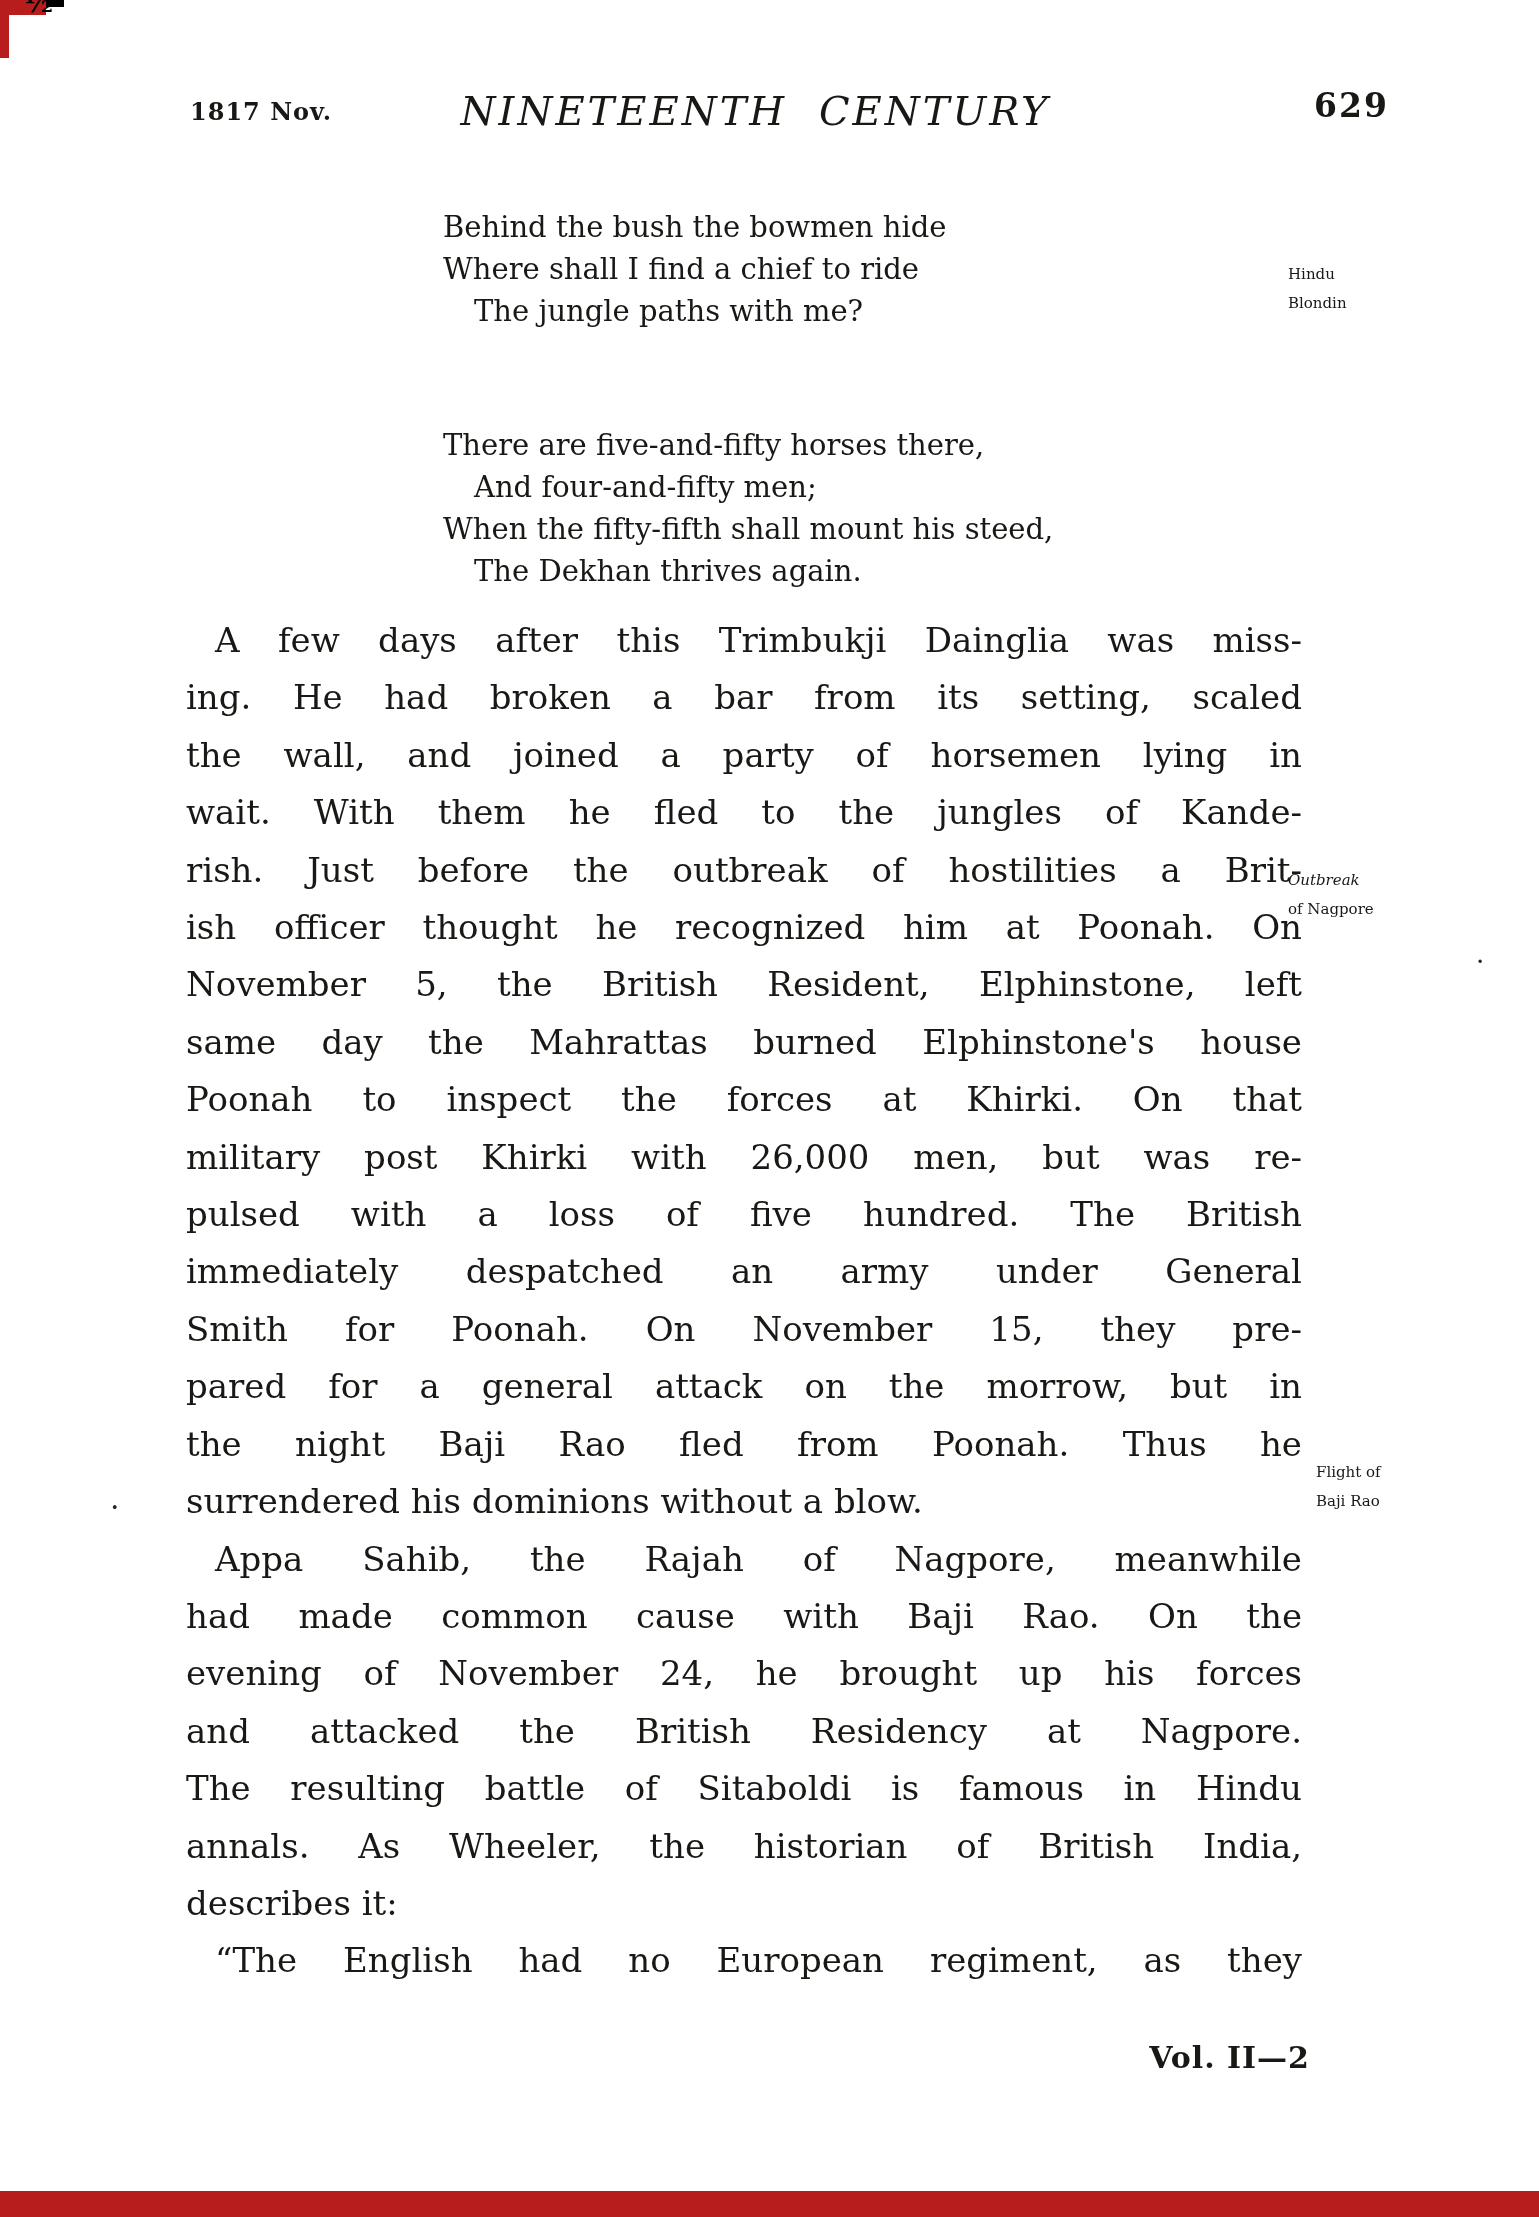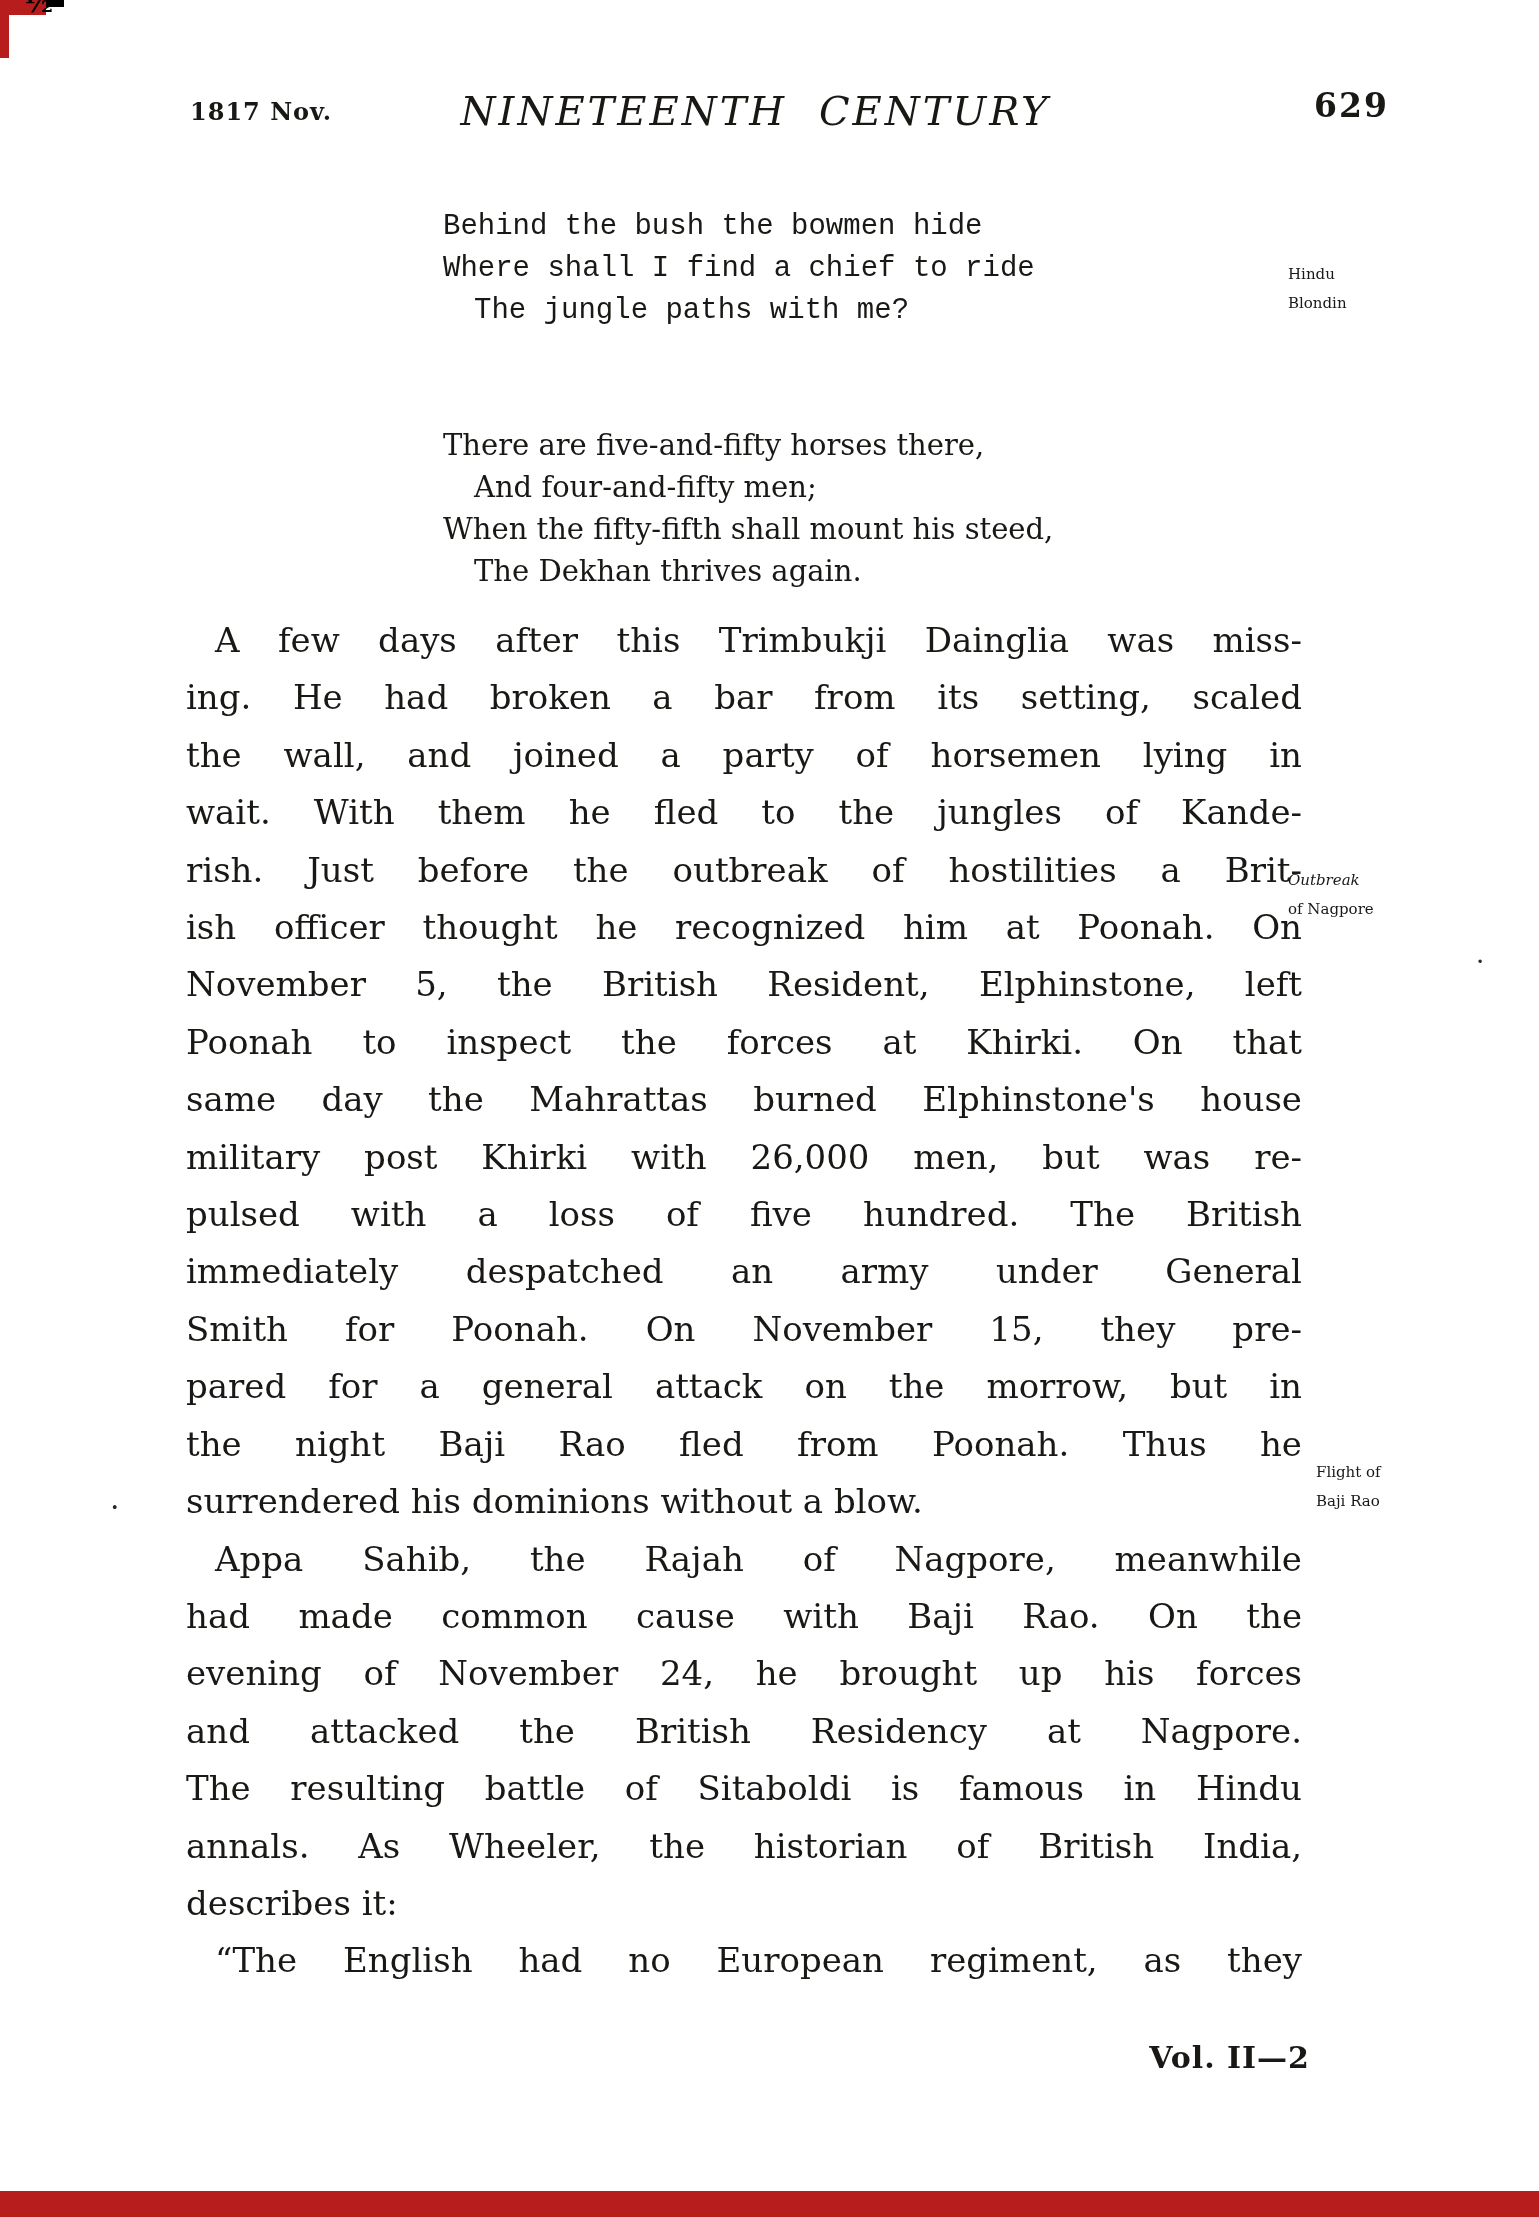--- a/index.html
+++ b/index.html
@@ -28,21 +28,21 @@
   .header-page-number {
     position: absolute; right: 0; top: 0;
     font-size: 33px; font-weight: bold; letter-spacing: 2px;
   }
 
   
   .poem {
     position: absolute; left: 443px; width: 640px;
     font-size: 29px; line-height: 42px; white-space: nowrap;
   }
-  .poem-1 { top: 206px; font-family: Liberation Mono, monospace; }
+  .poem-1 { top: 206px; }
   .poem-2 { top: 424px; }
   .poem .tline { text-align: left; }
   .poem .tline.alt-indent { margin-left: 31px; }
 
   
   .body-text {
     position: absolute; left: 186px; top: 612px; width: 1116px;
     font-size: 34px; line-height: 57.4px;
   }
   .body-text .tline { text-align: justify; text-align-last: justify; }
@@ -129,22 +129,22 @@
 
   <div class="body-text">
     <div>
         <div class="tline indent">A few days after this Trimbukji Dainglia was miss-</div>
         <div class="tline">ing. He had broken a bar from its setting, scaled</div>
         <div class="tline">the wall, and joined a party of horsemen lying in</div>
         <div class="tline">wait. With them he fled to the jungles of Kande-</div>
         <div class="tline">rish. Just before the outbreak of hostilities a Brit-</div>
         <div class="tline">ish officer thought he recognized him at Poonah. On</div>
         <div class="tline">November 5, the British Resident, Elphinstone, left</div>
+        <div class="tline">same day the Mahrattas burned Elphinstone's house</div>
         <div class="tline">Poonah to inspect the forces at Khirki. On that</div>
-        <div class="tline">same day the Mahrattas burned Elphinstone's house</div>
         <div class="tline">military post Khirki with 26,000 men, but was re-</div>
         <div class="tline">pulsed with a loss of five hundred. The British</div>
         <div class="tline">immediately despatched an army under General</div>
         <div class="tline">Smith for Poonah. On November 15, they pre-</div>
         <div class="tline">pared for a general attack on the morrow, but in</div>
         <div class="tline">the night Baji Rao fled from Poonah. Thus he</div>
         <div class="tline lastline">surrendered his dominions without a blow.</div>
       </div>
     <div>
         <div class="tline indent">Appa Sahib, the Rajah of Nagpore, meanwhile</div>

